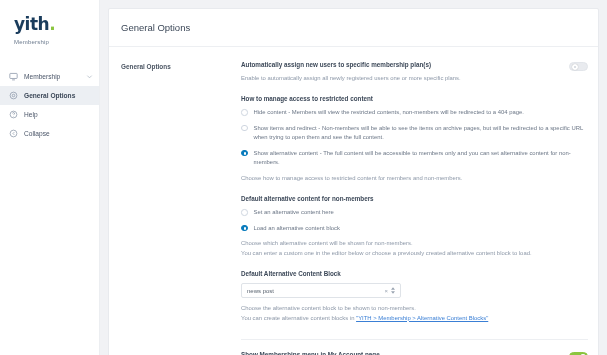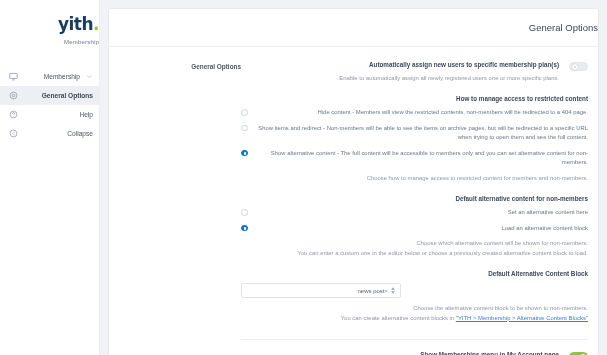--- a/index.html
+++ b/index.html
@@ -2,21 +2,21 @@
 <html><head>
 <meta charset="utf-8">
 <style>
   * { box-sizing: border-box; margin: 0; padding: 0; }
   html, body {
     width: 607px; height: 355px;
     font-family: "Liberation Sans", sans-serif;
     background: #f1f2f5;
     overflow: hidden;
   }
-  .app { display: flex; width: 607px; height: 355px; text-align: right; }
+  .app { display: flex; width: 607px; height: 355px; }
 
   
   .sidebar {
     width: 100px; height: 355px;
     background: #ffffff;
     flex: 0 0 100px;
     padding-top: 12px;
     border-right: 1px solid #eceef1;
   }
   .brand { padding: 4px 0 0 14px; }

